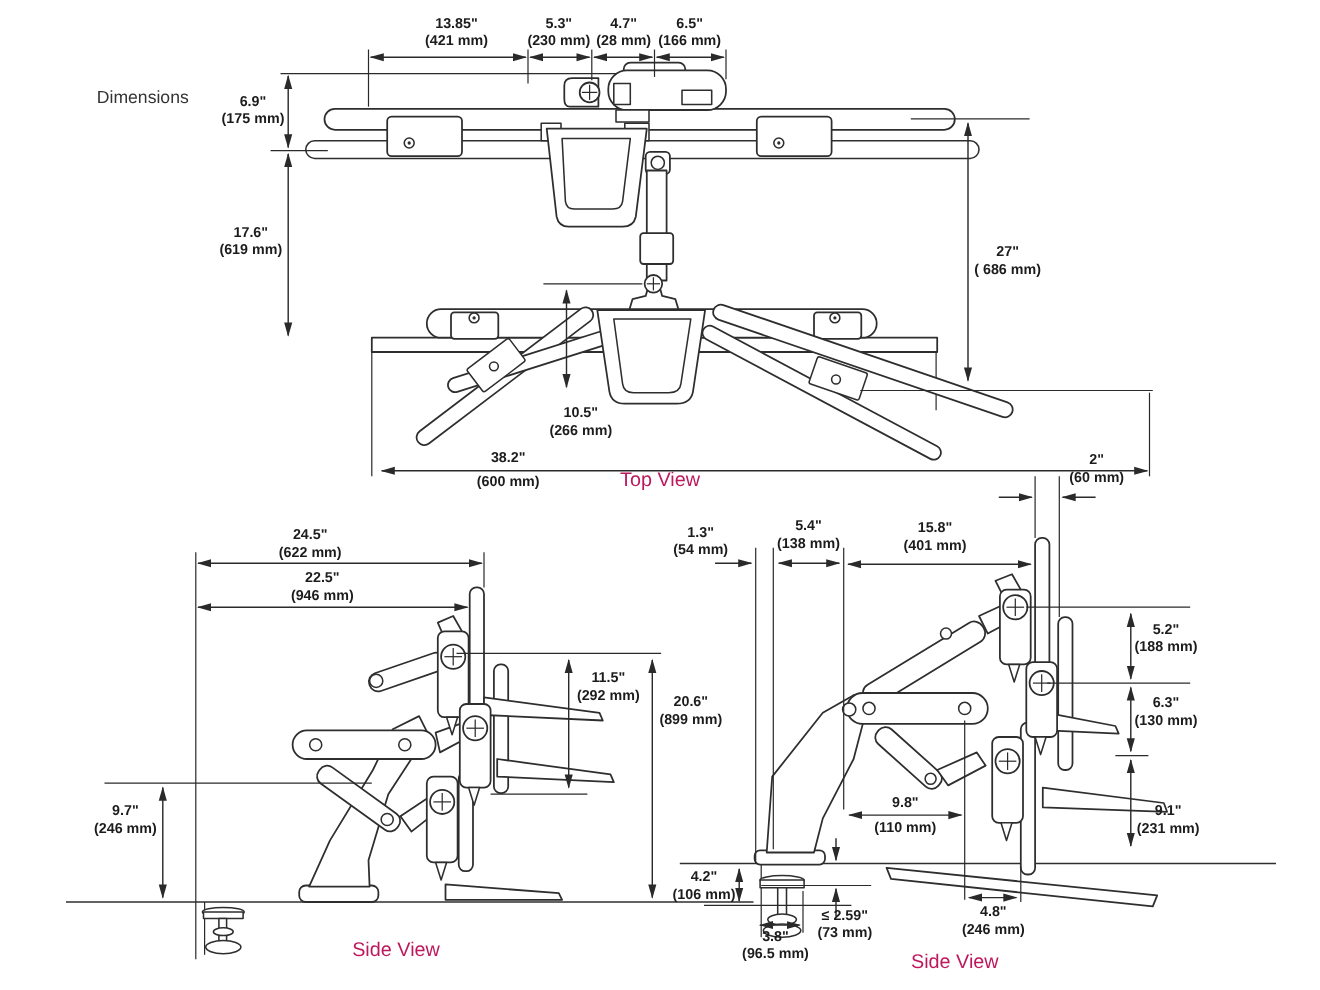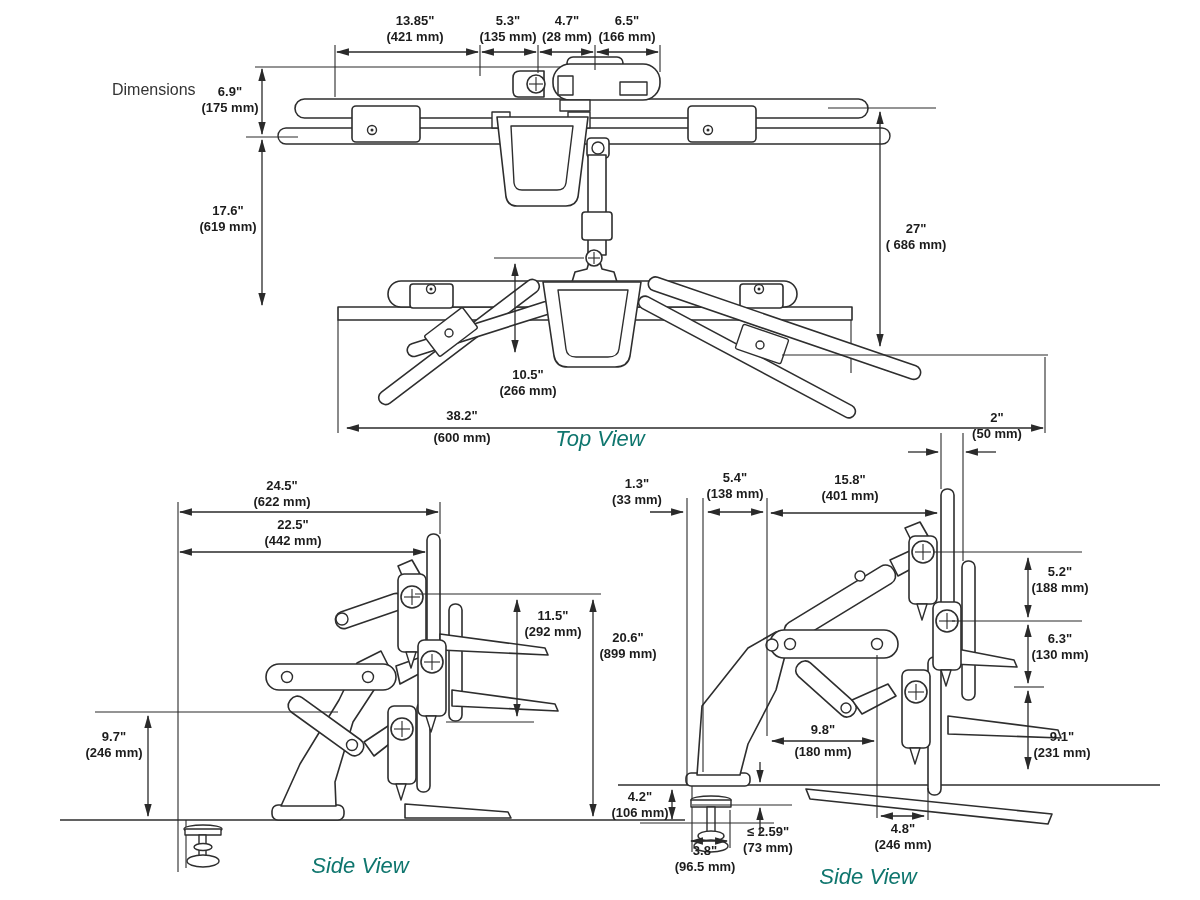--- a/index.html
+++ b/index.html
@@ -8,23 +8,23 @@
   #art{position:absolute;left:0;top:0;}
   .ol{fill:#fff;stroke:#2e2e2e;stroke-width:1.6;stroke-linejoin:round;}
   .ol2{fill:#fff;stroke:#2e2e2e;stroke-width:1.4;stroke-linejoin:round;}
   .dl{stroke:#2a2a2a;stroke-width:1.3;fill:none;}
   .rl{stroke:#2a2a2a;stroke-width:1.1;fill:none;}
   .scr{fill:#2e2e2e;}
   .dim{position:absolute;display:flex;flex-direction:column;align-items:center;
        transform:translateX(-50%);font-size:13px;line-height:16px;font-weight:bold;
        color:#1c1c1c;white-space:nowrap;}
   .dim.split{row-gap:6px;}
-  .caption{position:absolute;transform:translateX(-50%);font-size:22px;font-style:italic;
-       color:#0f766e;white-space:nowrap;}
-  .title{position:absolute;font-size:16px;color:#333;margin-left:24px;}
+  .caption{position:absolute;transform:translateX(-50%);font-size:18px;
+       color:#be185d;white-space:nowrap;}
+  .title{position:absolute;font-size:16px;color:#333;}
 </style>
 </head>
 <body>
 
 <div id="canvas">
 
 <svg id="art" width="1200" height="900" viewBox="0 0 1200 900">
   <defs>
     <marker id="ah" viewBox="0 0 12 8" refX="11" refY="4" markerWidth="13" markerHeight="9" orient="auto-start-reverse" markerUnits="userSpaceOnUse">
       <path d="M12,4 L0,0.6 L0,7.4 Z" fill="#2a2a2a"></path>
@@ -279,21 +279,21 @@
 </svg>
 
   <div class="title" style="left:88px;top:81px;">Dimensions</div>
 
   <div class="dim" style="left:415px;top:13px;">
     <span>13.85"</span>
       <span>(421 mm)</span>
     </div>
   <div class="dim" style="left:508px;top:13px;">
     <span>5.3"</span>
-      <span>(135 mm)</span>
+      <span>(230 mm)</span>
     </div>
   <div class="dim" style="left:567px;top:13px;">
     <span>4.7"</span>
       <span>(28 mm)</span>
     </div>
   <div class="dim" style="left:627px;top:13px;">
     <span>6.5"</span>
       <span>(166 mm)</span>
     </div>
   <div class="dim" style="left:230px;top:84px;">
@@ -317,43 +317,43 @@
       <span>(600 mm)</span>
     </div>
   <div class="caption" style="left:600px;top:426px;">Top View</div>
 
   <div class="dim" style="left:282px;top:478px;">
     <span>24.5"</span>
       <span>(622 mm)</span>
     </div>
   <div class="dim" style="left:293px;top:517px;">
     <span>22.5"</span>
-      <span>(442 mm)</span>
+      <span>(946 mm)</span>
     </div>
   <div class="dim" style="left:553px;top:608px;">
     <span>11.5"</span>
       <span>(292 mm)</span>
     </div>
   <div class="dim" style="left:628px;top:630px;">
     <span>20.6"</span>
       <span>(899 mm)</span>
     </div>
   <div class="dim" style="left:114px;top:729px;">
     <span>9.7"</span>
       <span>(246 mm)</span>
     </div>
   <div class="caption" style="left:360px;top:853px;">Side View</div>
 
   <div class="dim" style="left:997px;top:410px;">
     <span>2"</span>
-      <span>(50 mm)</span>
+      <span>(60 mm)</span>
     </div>
   <div class="dim" style="left:637px;top:476px;">
     <span>1.3"</span>
-      <span>(33 mm)</span>
+      <span>(54 mm)</span>
     </div>
   <div class="dim" style="left:735px;top:470px;">
     <span>5.4"</span>
       <span>(138 mm)</span>
     </div>
   <div class="dim" style="left:850px;top:472px;">
     <span>15.8"</span>
       <span>(401 mm)</span>
     </div>
   <div class="dim" style="left:1060px;top:564px;">
@@ -363,21 +363,21 @@
   <div class="dim" style="left:1060px;top:631px;">
     <span>6.3"</span>
       <span>(130 mm)</span>
     </div>
   <div class="dim" style="left:1062px;top:729px;">
     <span>9.1"</span>
       <span>(231 mm)</span>
     </div>
   <div class="dim split" style="left:823px;top:722px;">
     <span>9.8"</span>
-      <span>(180 mm)</span>
+      <span>(110 mm)</span>
     </div>
   <div class="dim" style="left:640px;top:789px;">
     <span>4.2"</span>
       <span>(106 mm)</span>
     </div>
   <div class="dim" style="left:768px;top:824px;">
     <span>≤ 2.59"</span>
       <span>(73 mm)</span>
     </div>
   <div class="dim" style="left:705px;top:843px;">

